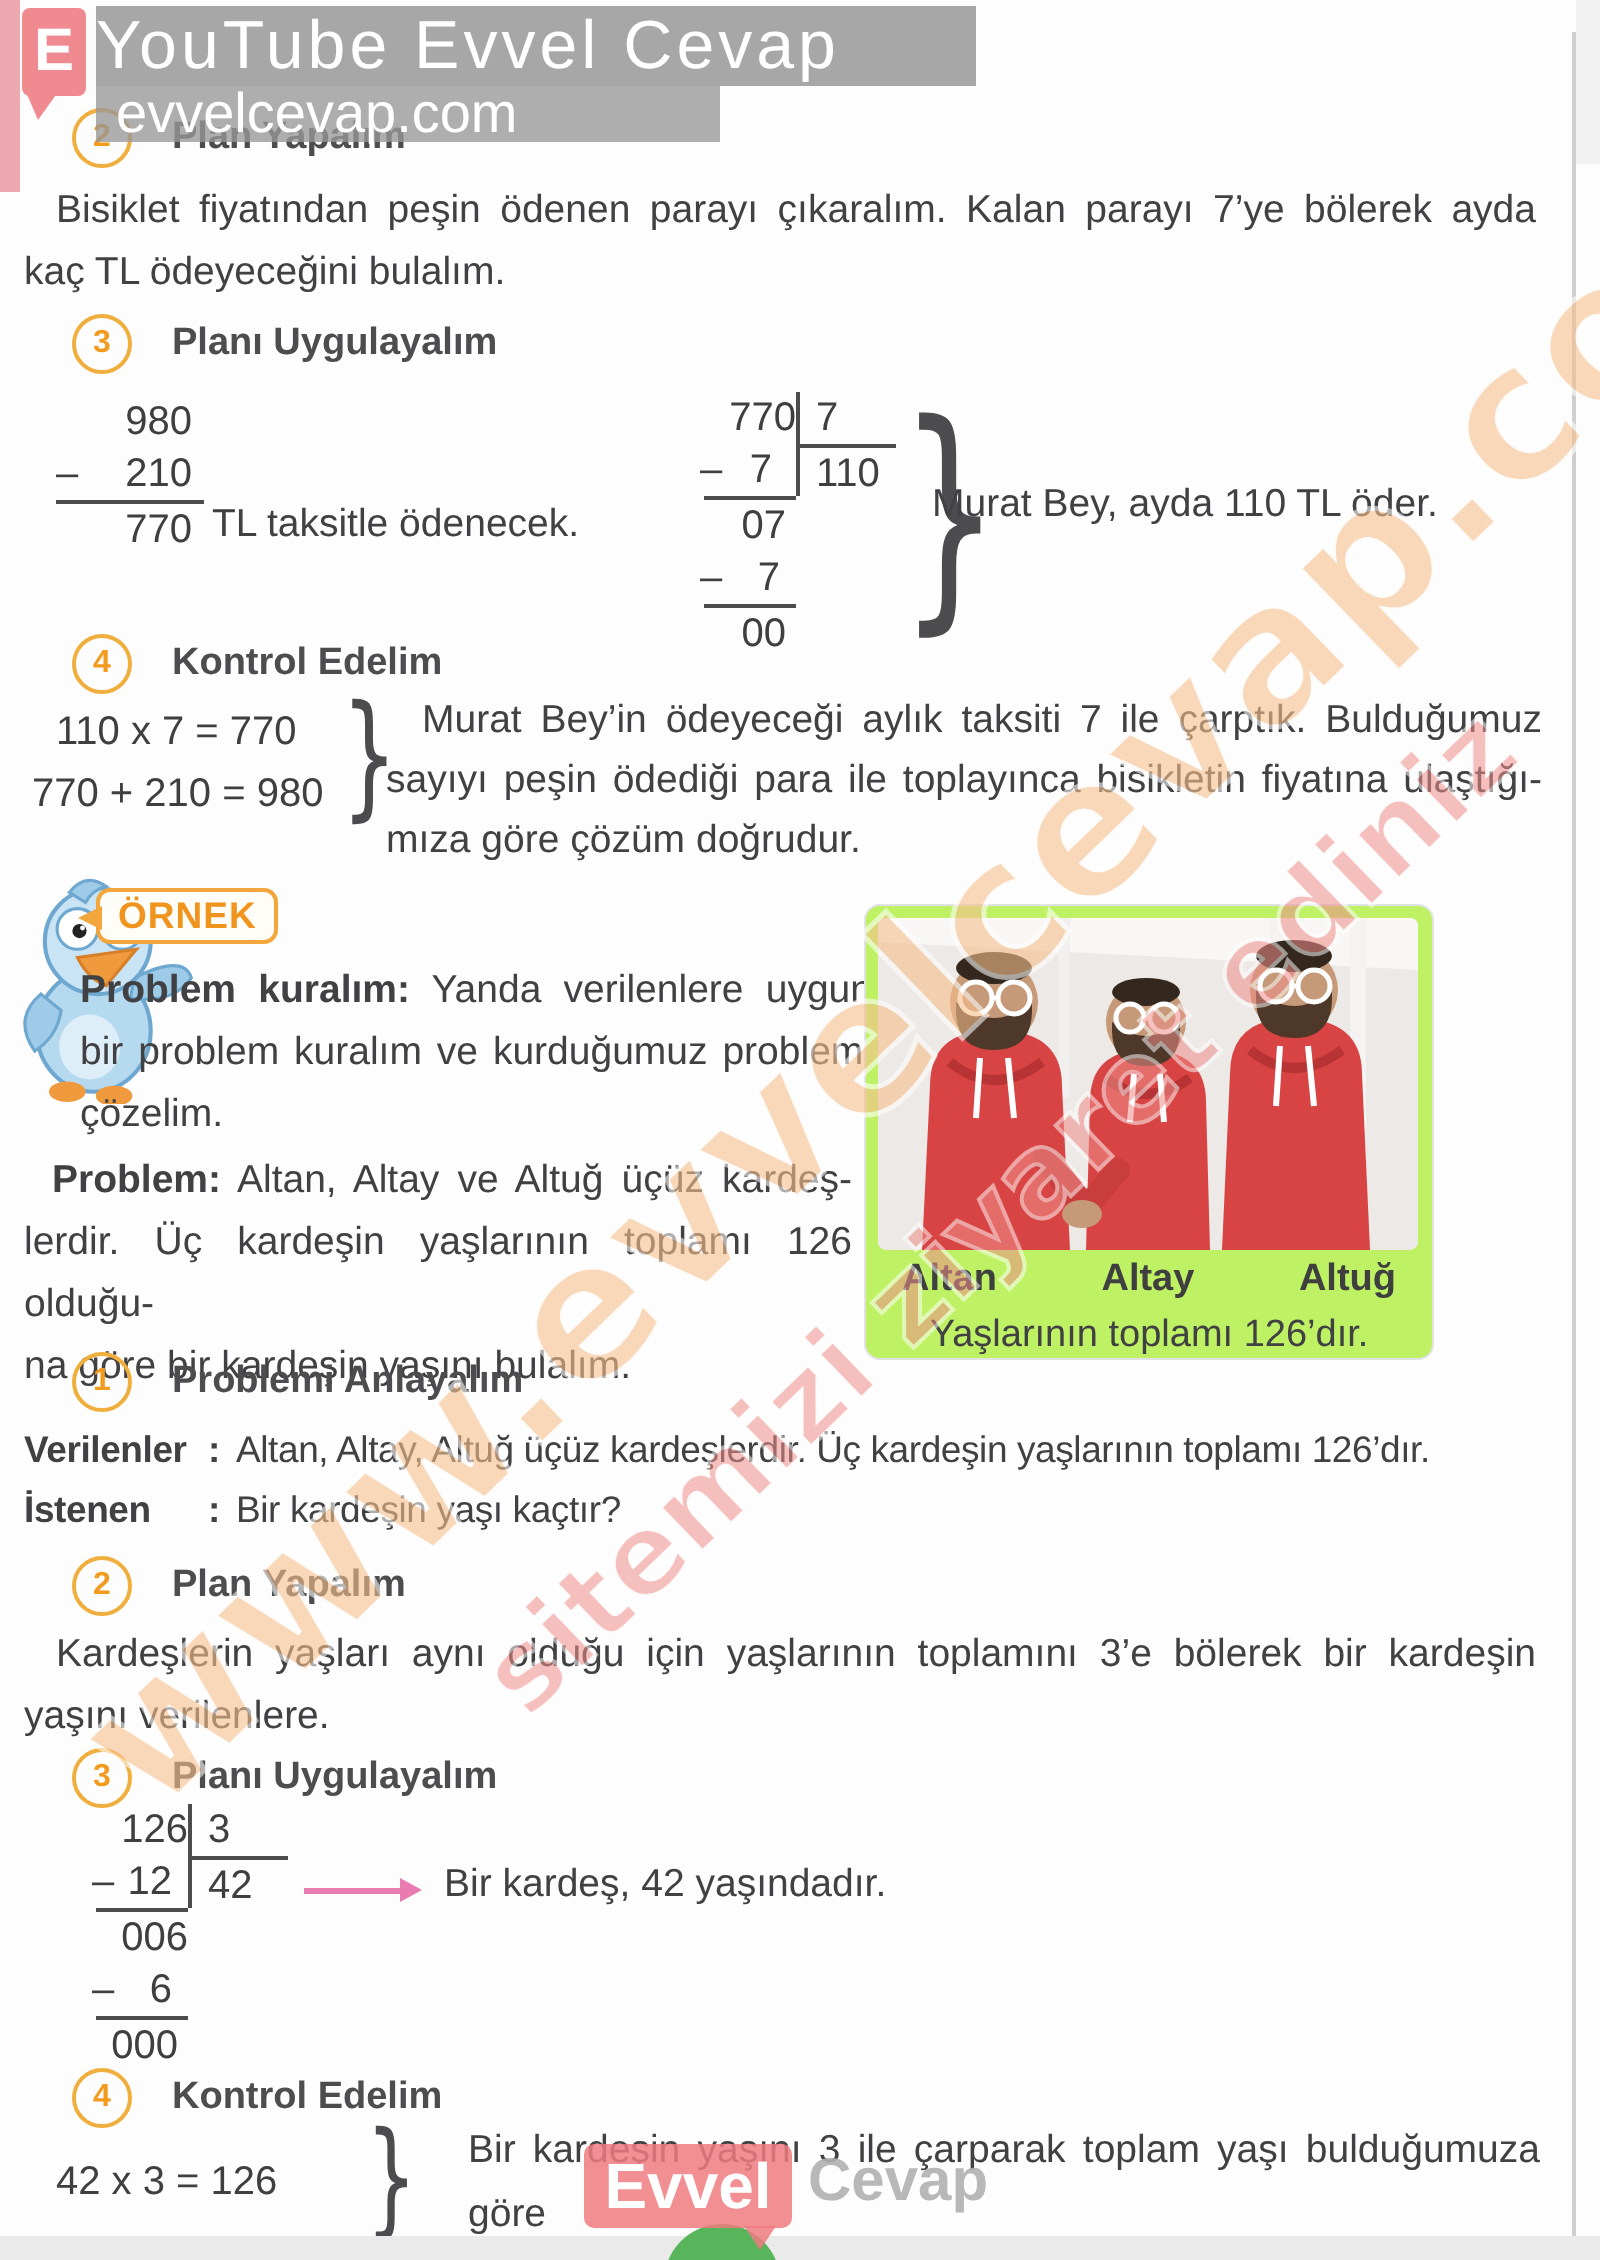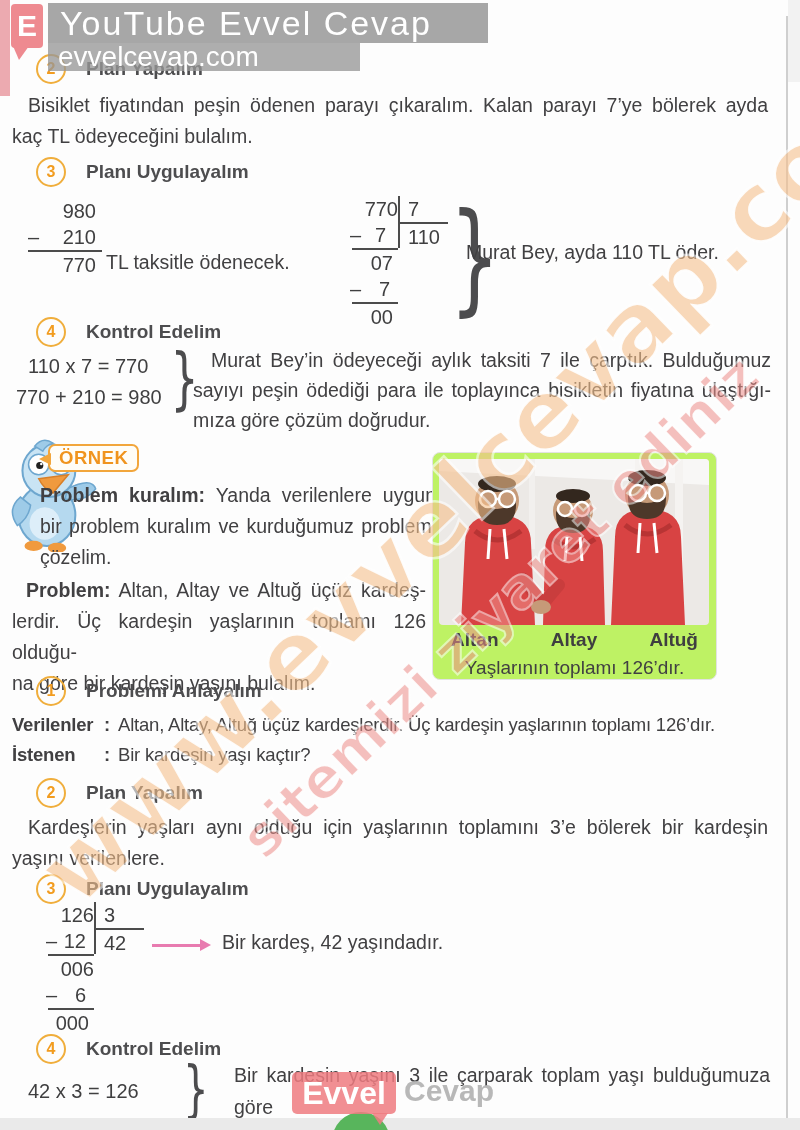--- a/index.html
+++ b/index.html
@@ -9,21 +9,21 @@
   }
   
   .left-strip { position:absolute; left:0; top:0; width:10px; height:96px; background:#ecaab0; z-index:70; }
   .e-badge { position:absolute; left:11px; top:4px; width:32px; height:44px; background:#ee8a90;
     border-radius:4px; z-index:71; color:#fff; font-weight:bold; font-size:30px;
     display:flex; align-items:center; justify-content:center; }
   .e-badge::after { content:""; position:absolute; left:2px; bottom:-12px;
     border-left:6px solid transparent; border-right:10px solid transparent; border-top:14px solid #ee8a90; }
   .hdr-bar1 { position:absolute; left:48px; top:3px; width:440px; height:40px;
     background:rgba(148,148,148,.82); z-index:70; color:#fff; font-size:34px; letter-spacing:2px;
-    line-height:40px; padding-left:12px; box-sizing:border-box; white-space:nowrap; }
+    line-height:40px; padding-left:0; box-sizing:border-box; white-space:nowrap; }
   .hdr-bar2 { position:absolute; left:48px; top:43px; width:312px; height:28px;
     background:rgba(151,151,151,.78); z-index:70; color:#fff; font-size:28px;
     line-height:28px; padding-left:10px; box-sizing:border-box; }
   
   .right-line { position:absolute; left:786px; top:16px; width:2px; height:1114px; background:#cfcfcf; }
   .tr-box { position:absolute; left:788px; top:0; width:12px; height:82px; background:#f2f2f2; }
   .bottom-band { position:absolute; left:0; top:1118px; width:800px; height:12px; background:#eaeaea; z-index:4; }
   .green-dot { position:absolute; left:332px; top:1112px; width:58px; height:58px; border-radius:50%;
     background:#58b55c; z-index:20; }
   

